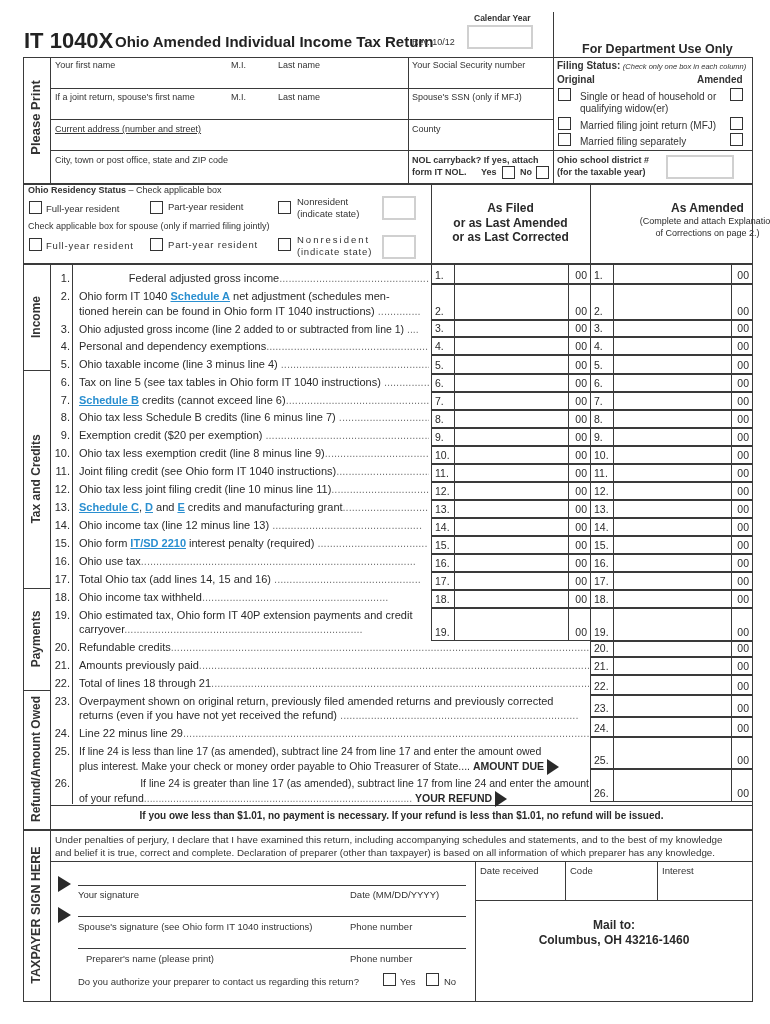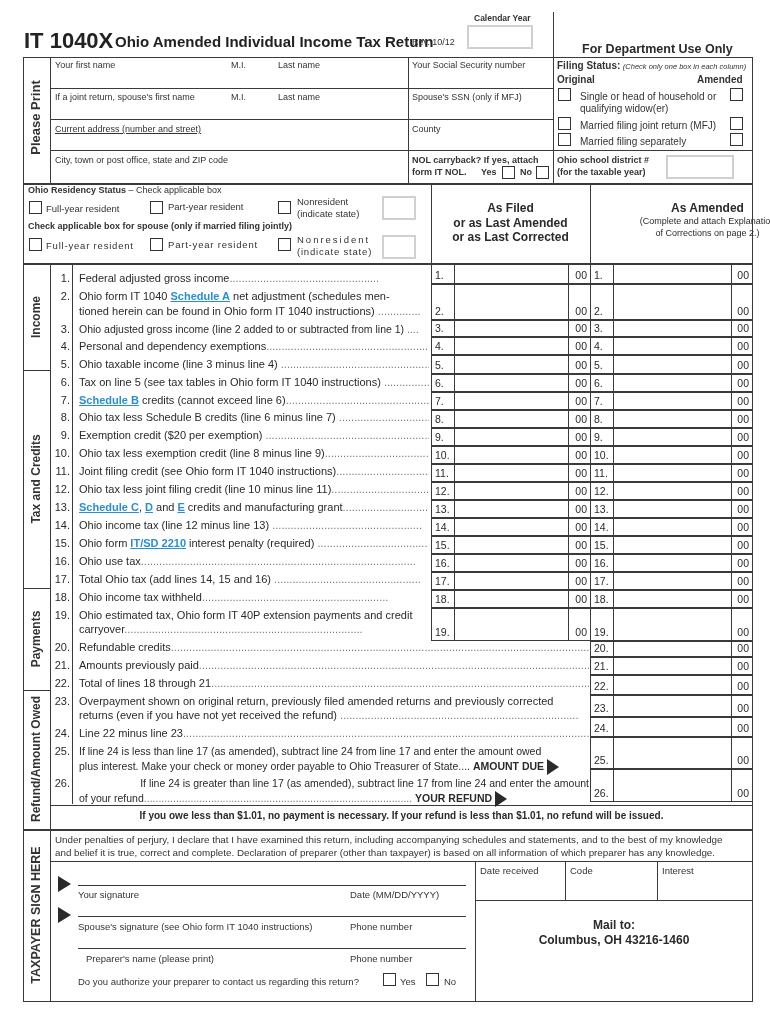--- a/index.html
+++ b/index.html
@@ -85,21 +85,21 @@
 <div class="abs b" style="left:23px;top:184px;width:730px;height:80px;"></div>
 <div class="lbl" style="left:28px;top:185px;"><span class="bold">Ohio Residency Status</span> <span>– Check applicable box</span></div>
 <div class="cb" style="left:29px;top:201px;"></div>
 <div class="lbl" style="left:46px;top:203px;font-size:9.5px;">Full-year resident</div>
 <div class="cb" style="left:150px;top:201px;"></div>
 <div class="lbl" style="left:168px;top:201px;font-size:9.5px;">Part-year resident</div>
 <div class="cb" style="left:278px;top:201px;"></div>
 <div class="lbl" style="left:297px;top:196px;font-size:9.5px;">Nonresident</div>
 <div class="lbl" style="left:297px;top:208px;font-size:9.5px;">(indicate state)</div>
 <div class="grayinput" style="left:382px;top:196px;width:34px;height:24px;"></div>
-<div class="lbl" style="left:28px;top:221px;font-weight:bold;">Check applicable box for spouse (only if married filing jointly)</div>
+<div class="lbl" style="left:28px;top:221px;">Check applicable box for spouse (only if married filing jointly)</div>
 <div class="cb" style="left:29px;top:238px;"></div>
 <div class="lbl" style="left:46px;top:240px;font-size:9.5px;letter-spacing:0.8px;">Full-year resident</div>
 <div class="cb" style="left:150px;top:238px;"></div>
 <div class="lbl" style="left:168px;top:239px;font-size:9.5px;letter-spacing:0.8px;">Part-year resident</div>
 <div class="cb" style="left:278px;top:238px;"></div>
 <div class="lbl" style="left:297px;top:234px;font-size:9.5px;letter-spacing:2px;">Nonresident</div>
 <div class="lbl" style="left:297px;top:246px;font-size:9.5px;letter-spacing:0.8px;">(indicate state)</div>
 <div class="grayinput" style="left:382px;top:235px;width:34px;height:24px;"></div>
 
 <div class="vl" style="left:431px;top:184px;height:80px;"></div>
@@ -124,21 +124,21 @@
 <div class="hl" style="left:50px;top:805px;width:703px;"></div>
 
 <div class="vert" style="left:-4px;top:310px;width:80px;">Income</div>
 <div class="vert" style="left:-44px;top:472px;width:160px;">Tax and Credits</div>
 <div class="vert" style="left:-14px;top:632px;width:100px;">Payments</div>
 <div class="vert" style="left:-44px;top:752px;width:160px;">Refund/Amount Owed</div>
 
 <div id="lines"></div>
 
 <div class="line-num" style="left:50px;top:272px;">1.</div>
-<div class="line-desc" style="left:79px;top:272px;width:350px;"><span>Federal adjusted gross income</span><span style="color:#777;">.................................................</span></div>
+<div class="line-desc" style="left:79px;top:272px;width:350px;text-align:right;"><span>Federal adjusted gross income</span><span style="color:#777;">.................................................</span></div>
 
 <div class="line-num" style="left:50px;top:290px;">2.</div>
 <div class="line-desc" style="left:79px;top:290px;width:350px;"><span>Ohio form IT 1040 </span><span class="link">Schedule A</span><span> net adjustment (schedules men-</span></div>
 <div class="line-desc" style="left:79px;top:305px;width:350px;"><span>tioned herein can be found in Ohio form IT 1040 instructions)</span><span style="color:#777;"> ..............</span></div>
 
 <div class="line-num" style="left:50px;top:323px;">3.</div>
 <div class="line-desc" style="left:79px;top:323px;width:350px;font-size:10.5px;"><span>Ohio adjusted gross income (line 2 added to or subtracted from line 1)</span><span style="color:#777;"> ....</span></div>
 
 <div class="line-num" style="left:50px;top:340px;">4.</div>
 <div class="line-desc" style="left:79px;top:340px;width:350px;"><span>Personal and dependency exemptions</span><span style="color:#777;">........................................................</span></div>
@@ -196,21 +196,21 @@
 <div class="line-desc" style="left:79px;top:659px;width:510px;"><span>Amounts previously paid</span><span style="color:#777;">........................................................................................................................................</span></div>
 
 <div class="line-num" style="left:50px;top:677px;">22.</div>
 <div class="line-desc" style="left:79px;top:677px;width:510px;"><span>Total of lines 18 through 21</span><span style="color:#777;">.....................................................................................................................................</span></div>
 
 <div class="line-num" style="left:50px;top:695px;">23.</div>
 <div class="line-desc" style="left:79px;top:695px;width:510px;"><span>Overpayment shown on original return, previously filed amended returns and previously corrected</span></div>
 <div class="line-desc" style="left:79px;top:709px;width:510px;"><span>returns (even if you have not yet received the refund)</span><span style="color:#777;"> ..............................................................................</span></div>
 
 <div class="line-num" style="left:50px;top:727px;">24.</div>
-<div class="line-desc" style="left:79px;top:727px;width:510px;"><span>Line 22 minus line 23</span><span style="color:#777;">....................................................................................................................................................</span></div>
+<div class="line-desc" style="left:79px;top:727px;width:510px;"><span>Line 22 minus line 29</span><span style="color:#777;">....................................................................................................................................................</span></div>
 
 <div class="line-num" style="left:50px;top:745px;">25.</div>
 <div class="line-desc" style="left:79px;top:745px;width:510px;font-size:10.5px;"><span>If line 24 is less than line 17 (as amended), subtract line 24 from line 17 and enter the amount owed</span></div>
 <div class="line-desc" style="left:79px;top:759px;width:510px;font-size:10.5px;"><span>plus interest. Make your check or money order payable to Ohio Treasurer of State....</span> <b>AMOUNT DUE</b><span class="arrow"></span></div>
 
 <div class="line-num" style="left:50px;top:777px;">26.</div>
 <div class="line-desc" style="left:79px;top:777px;width:510px;font-size:10.5px;text-align:right;"><span>If line 24 is greater than line 17 (as amended), subtract line 17 from line 24 and enter the amount</span></div>
 <div class="line-desc" style="left:79px;top:791px;width:510px;font-size:10.5px;"><span>of your refund</span><span style="color:#777;">............................................................................................</span> <b>YOUR REFUND</b><span class="arrow"></span></div>
 
 <div id="cellsA">

